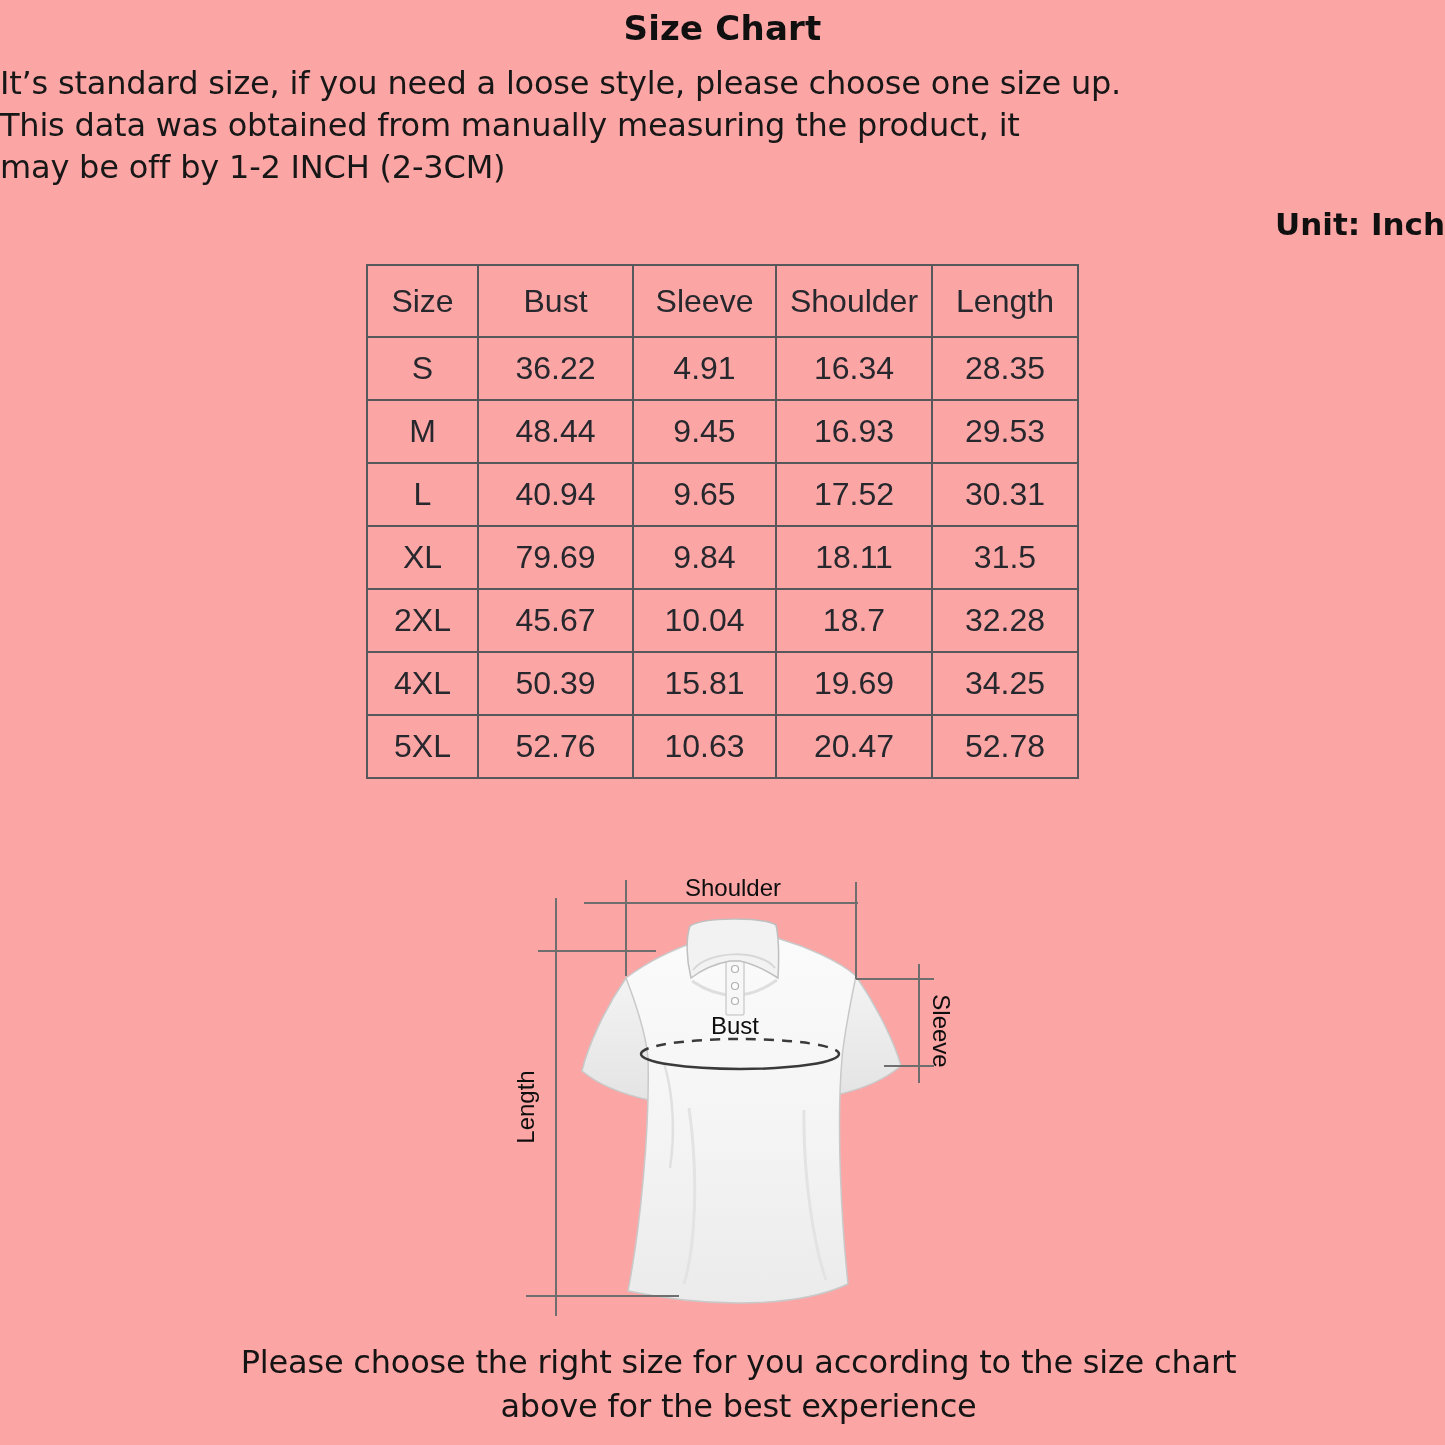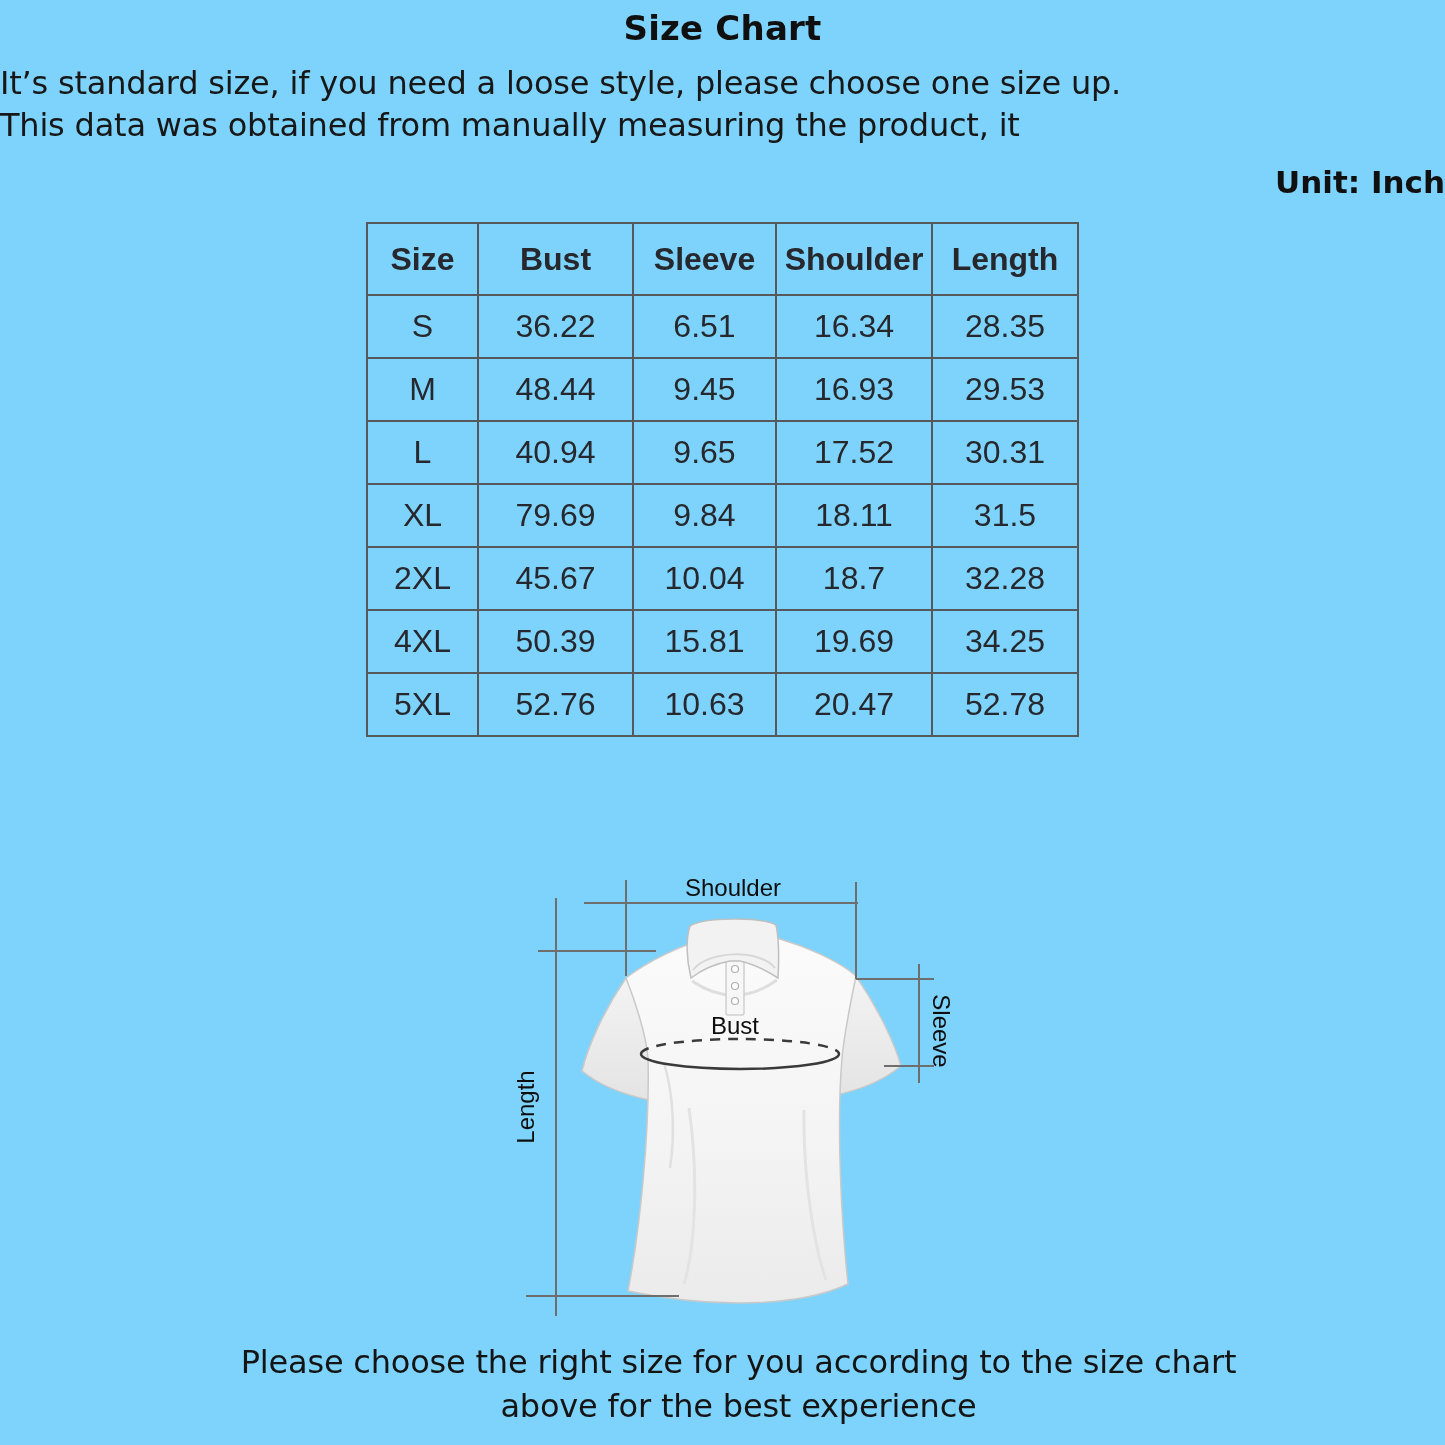--- a/index.html
+++ b/index.html
@@ -1,19 +1,19 @@
 <!DOCTYPE html>
 <html><head>
 <meta charset="utf-8">
 <style>
   html,body{margin:0;padding:0;background:#ffffff;}
   .page{
     position:relative;
     width:1445px;height:1445px;
-    background:#7dd3fc;
+    background:#fca5a5;
     font-family:"DejaVu Sans",sans-serif;
     color:#151515;
     overflow:hidden;
   }
   .title{
     margin:0;padding-top:8px;
     text-align:center;
     font-size:34px;font-weight:700;
     color:#101010;letter-spacing:.2px;
   }
@@ -36,21 +36,21 @@
     width:711px;
     font-family:"Liberation Sans",sans-serif;
     font-size:32px;
     color:#26282d;
   }
   .size-table th,.size-table td{
     border:2px solid #56585b;
     text-align:center;vertical-align:middle;
     padding:0;overflow:hidden;white-space:nowrap;
   }
-  .size-table th{height:70px;font-weight:700;}
+  .size-table th{height:70px;font-weight:400;}
   .size-table td{height:61px;font-weight:400;}
   .diagram{
     position:absolute;left:486px;top:858px;
     width:520px;height:472px;
   }
   .diagram text{
     font-family:"Liberation Sans",sans-serif;
     font-size:24px;fill:#0e0e0e;
   }
   .footer{
@@ -64,20 +64,21 @@
 </head>
 <body>
 
 <div class="page">
 
   <h1 class="title">Size Chart</h1>
 
   <div class="note">
     <div>It’s standard size, if you need a loose style, please choose one size up.</div>
     <div>This data was obtained from manually measuring the product, it</div>
+    <div>may be off by 1-2 INCH (2-3CM)</div>
   </div>
 
   <div class="unit">Unit: Inch</div>
 
   <table class="size-table">
     <colgroup>
       <col style="width:111px">
         <col style="width:155px">
         <col style="width:143px">
         <col style="width:156px">
@@ -89,21 +90,21 @@
         <th>Bust</th>
         <th>Sleeve</th>
         <th>Shoulder</th>
         <th>Length</th>
       </tr>
     </thead>
     <tbody>
       <tr>
         <td>S</td>
         <td>36.22</td>
-        <td>6.51</td>
+        <td>4.91</td>
         <td>16.34</td>
         <td>28.35</td>
       </tr>
       <tr>
         <td>M</td>
         <td>48.44</td>
         <td>9.45</td>
         <td>16.93</td>
         <td>29.53</td>
       </tr>

